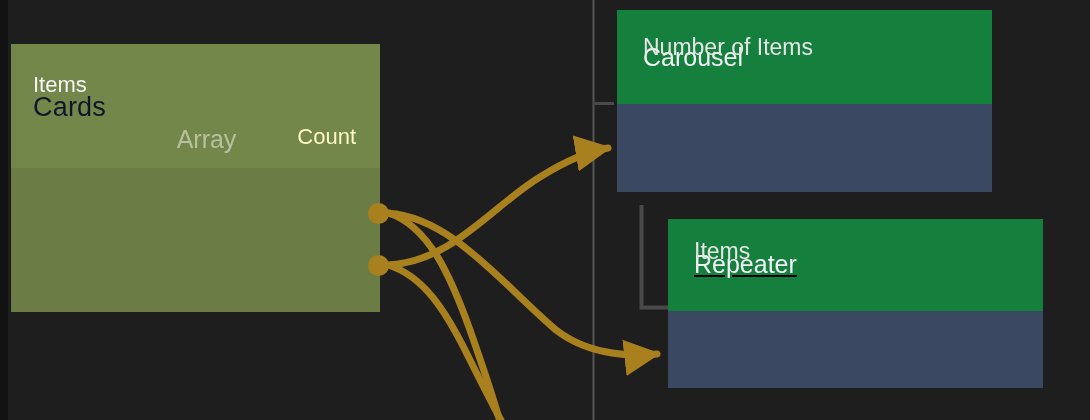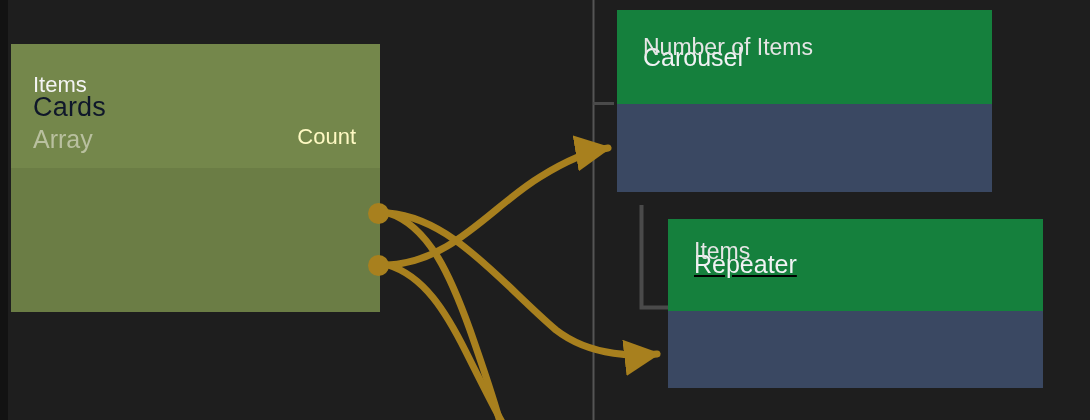--- a/index.html
+++ b/index.html
@@ -68,20 +68,21 @@
     font-weight: 400;
     letter-spacing: 0.2px;
     margin-top: 16px;
   }
   .node-green .subtitle {
     color: #b9c09f;
     font-size: 25px;
     line-height: 30px;
     font-weight: 400;
     margin-top: 1px;
+    text-align: center;
   }
   .row-left {
     position: absolute;
     left: 22px;
     color: #f4f4f4;
     font-size: 22px;
     line-height: 26px;
     white-space: nowrap;
   }
   .row-right {

